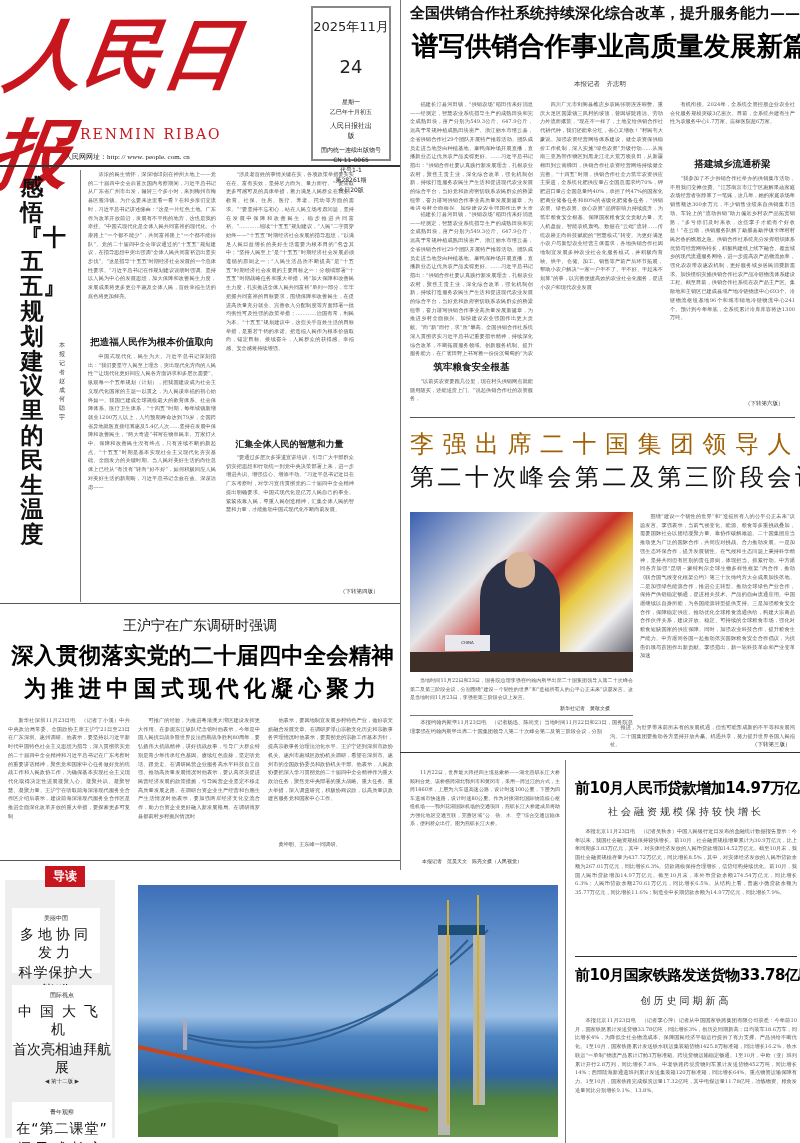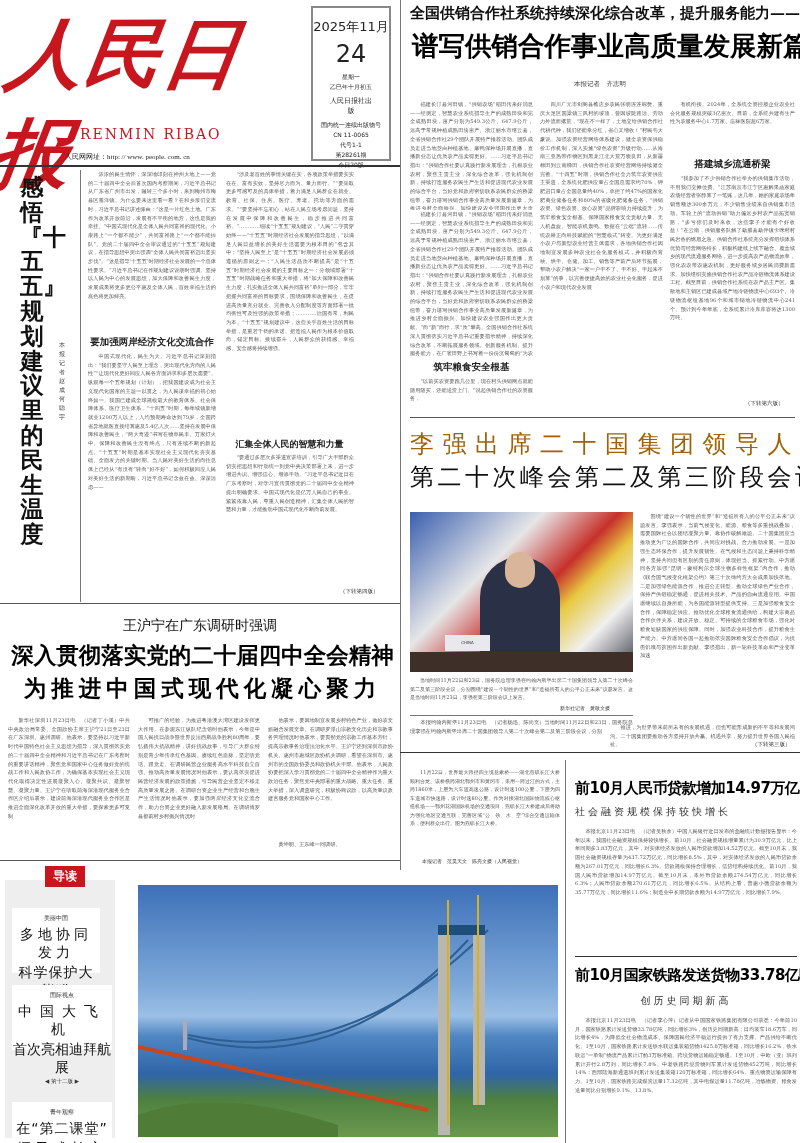--- a/index.html
+++ b/index.html
@@ -3,21 +3,21 @@
 <meta charset="utf-8">
 <style>
 *{box-sizing:border-box;margin:0;padding:0}
 body{width:800px;height:1143px;background:#fff;font-family:"DejaVu Serif",serif;color:#222;position:relative;overflow:hidden}
 .abs{position:absolute}
 .masthead-logo{left:8px;top:4px;width:290px;height:100px;color:#c8161e;font-family:"DejaVu Serif",serif;font-weight:bold;font-size:76px;letter-spacing:2px;font-style:italic;line-height:100px;transform:skew(-8deg)}
 .masthead-en{left:80px;top:126px;color:#c8161e;font-family:"DejaVu Serif",serif;font-size:14px;letter-spacing:2px}
 .masthead-url{left:65px;top:152px;font-size:7px;color:#222;font-family:Liberation Serif, serif}
 .datebox{left:311px;top:6px;width:80px;height:155px;border:2px solid #888;text-align:center;font-family:"DejaVu Sans",sans-serif;padding-top:10px}
 .datebox .ym{font-size:13px}
-.datebox .day{font-size:24px;margin:4px 0}
+.datebox .day{font-size:18px;margin:20px 0}
 .datebox .small{font-size:6px;line-height:10px}
 .datebox .pub{font-size:7px;margin:4px 15px}
 .topline{left:0;top:165px;width:400px;height:2px;background:#333}
 .divv{width:1px;background:#777}
 .txt{font-size:5.2px;line-height:8.7px;color:#555;text-align:justify;overflow:hidden}
 .txt p{text-indent:2em}
 .h-sub{font-weight:bold;text-align:center;font-family:"DejaVu Sans",sans-serif}
 .left-vert{left:20px;top:175px;width:24px;font-family:"DejaVu Sans",sans-serif;font-weight:bold;font-size:23px;line-height:24.8px;color:#111;text-align:center}
 .byline-vert{left:57px;top:340px;width:10px;font-size:6px;line-height:9px;color:#444;text-align:center}
 .gray-panel{background:#eee}
@@ -82,21 +82,21 @@
 
 <div class="abs" style="left:410px;top:417px;width:385px;height:1px;background:#555"></div>
 
 <div class="abs left-vert">感悟『十五五』规划建议里的民生温度</div>
 <div class="abs byline-vert">本报记者　赵成　何聪宇</div>
 <div class="abs divv" style="left:80px;top:170px;height:432px"></div>
 
 <div class="abs txt" style="left:88px;top:170px;width:128px;height:160px">
     <p>浓浓的民生情怀，深深地印刻在神州大地上——党的二十届四中全会后首次国内考察期间，习近平总书记从广东省广州市出发，辗转三个多小时，来到梅州市梅县区雁洋镇。为什么要来这里看一看？在和乡亲们交流时，习近平总书记讲述缘由：“这是一片红色土地。广东作为改革开放前沿，发展有不平衡的地方，这也是我的牵挂。”中国式现代化是全体人民共同富裕的现代化。小康路上“一个都不能少”，共同富裕路上“一个都不能掉队”。党的二十届四中全会审议通过的“十五五”规划建议，在指导思想中突出强调“全体人民共同富裕迈出坚实步伐”。“这是指导‘十五五’时期经济社会发展的一个总体性要求。”习近平总书记在作规划建议说明时强调。坚持以人民为中心的发展思想，加大保障和改善民生力度，发展成果将更多更公平惠及全体人民，百姓幸福生活的底色将更加鲜亮。</p>
   </div>
-<div class="abs h-sub" style="left:86px;top:336px;width:132px;font-size:9.5px;font-weight:bold">要加强两岸经济文化交流合作</div>
+<div class="abs h-sub" style="left:86px;top:336px;width:132px;font-size:9.5px;font-weight:bold">把造福人民作为根本价值取向</div>
 <div class="abs txt" style="left:88px;top:352px;width:128px;height:245px">
     <p>中国式现代化，民生为大。习近平总书记深刻指出：“我们要坚守人民至上理念，突出现代化方向的人民性”“让现代化更好回应人民各方面诉求和多层次需要”。纵观每一个五年规划（计划），把我国建设成为社会主义现代化国家的主题一以贯之，为人民谋幸福的初心始终如一。我国已建成全球规模最大的教育体系、社会保障体系、医疗卫生体系，“十四五”时期，每年城镇新增就业1200万人以上，人均预期寿命达到79岁，全国跨省异地就医直接结算惠及5.4亿人次……坚持在发展中保障和改善民生，“两大奇迹”书写在物阜民丰、万家灯火中。保障和改善民生没有终点，只有连续不断的新起点。“十五五”时期是基本实现社会主义现代化夯实基础、全面发力的关键时期。当人民对美好生活的向往总体上已经从“有没有”转向“好不好”，如何积极回应人民对美好生活的新期盼，习近平总书记念兹在兹、深谋远虑——</p>
   </div>
 
 <div class="abs txt" style="left:225px;top:170px;width:128px;height:265px;left:226px">
     <p>“涉及老百姓的事情关键在实，各项政策举措要实实在在、富有实效，坚持尽力而为、量力而行。”“要采取更多可感可及的具体举措，着力满足人民群众在就业、教育、社保、住房、医疗、养老、托幼等方面的需求。”“要坚持不忘初心，站在人民立场考虑问题，坚持在发展中保障和改善民生，稳步推进共同富裕。”…………细读“十五五”规划建议，“人民”二字贯穿始终——“十五五”时期经济社会发展的指导思想，“以满足人民日益增长的美好生活需要为根本目的”包含其中；“坚持人民至上”是“十五五”时期经济社会发展必须遵循的原则之一；“人民生活品质不断提高”是“十五五”时期经济社会发展的主要目标之一；分领域部署“十五五”时期战略任务和重大举措，将“加大保障和改善民生力度，扎实推进全体人民共同富裕”单列一部分，牢牢把握共同富裕的目标要求，围绕保障和改善民生，在促进高质量充分就业、完善收入分配制度等方面部署一批均衡性可及性强的政策举措；…………治国有常，利民为本。“十五五”规划建议中，这些关乎百姓生活的目标举措，是重若千钧的承诺。把造福人民作为根本价值取向，锚定目标、接续奋斗，人民群众的获得感、幸福感、安全感将持续增强。</p>
   </div>
 <div class="abs h-sub" style="left:222px;top:438px;width:135px;font-size:9px">汇集全体人民的智慧和力量</div>
 <div class="abs txt" style="left:226px;top:453px;width:128px;height:140px">
     <p>“要通过多层次多渠道宣讲培训，引导广大干部群众切实把思想和行动统一到党中央决策部署上来，进一步增进共识、增强信心、增添干劲。”习近平总书记近日在广东考察时，对学习宣传贯彻党的二十届四中全会精神提出明确要求。中国式现代化是亿万人民自己的事业。紧紧依靠人民，尊重人民创造精神，汇集全体人民的智慧和力量，才能推动中国式现代化不断向前发展。</p>
@@ -184,21 +184,21 @@
     <rect x="335" y="40" width="12" height="180" fill="#b8b8b0"></rect>
     <rect x="300" y="40" width="47" height="10" fill="#1d4f7a"></rect>
     <line x1="340" y1="10" x2="340" y2="220" stroke="#d8b020" stroke-width="2"></line>
     <line x1="310" y1="15" x2="310" y2="240" stroke="#d8b020" stroke-width="2"></line>
     <rect x="45" y="135" width="4" height="30" fill="#aab"></rect>
     <path d="M0 230 Q80 200 200 240 L200 252 L0 252Z" fill="#4f7d38"></path>
   </svg>
 </div>
 
 <div class="abs" style="left:575px;top:779px;width:222px;font-size:15px;font-weight:bold;font-family:'DejaVu Sans',sans-serif;color:#000;white-space:nowrap;letter-spacing:-0.5px">前10月人民币贷款增加14.97万亿元</div>
-<div class="abs" style="left:575px;top:805px;width:222px;font-size:10px;color:#333;letter-spacing:3px">社会融资规模保持较快增长</div>
+<div class="abs" style="left:575px;top:805px;width:222px;text-align:center;font-size:10px;color:#333;letter-spacing:3px">社会融资规模保持较快增长</div>
 <div class="abs txt" style="left:575px;top:827px;width:222px;height:110px">
     <p>本报北京11月23日电　（记者吴秋余）中国人民银行近日发布的金融统计数据报告显示：今年以来，我国社会融资规模保持较快增长。前10月，社会融资规模增量累计为30.9万亿元，比上年同期多3.83万亿元，其中，对实体经济发放的人民币贷款增加14.52万亿元。截至10月末，我国社会融资规模存量为437.72万亿元，同比增长8.5%，其中，对实体经济发放的人民币贷款余额为267.01万亿元，同比增长6.3%。贷款规模保持合理增长，信贷结构持续优化。前10月，我国人民币贷款增加14.97万亿元。截至10月末，本外币贷款余额274.54万亿元，同比增长6.3%；人民币贷款余额270.61万亿元，同比增长6.5%。从结构上看，普惠小微贷款余额为35.77万亿元，同比增长11.6%；制造业中长期贷款余额为14.97万亿元，同比增长7.9%。</p>
   </div>
 <div class="abs" style="left:575px;top:956px;width:222px;height:1px;background:#333"></div>
 
 <div class="abs" style="left:575px;top:966px;width:222px;font-size:15px;font-weight:bold;font-family:'DejaVu Sans',sans-serif;color:#000;white-space:nowrap;letter-spacing:-0.5px">前10月国家铁路发送货物33.78亿吨</div>
 <div class="abs" style="left:575px;top:994px;width:222px;text-align:center;font-size:10px;color:#333;letter-spacing:3px">创历史同期新高</div>
 <div class="abs txt" style="left:575px;top:1016px;width:222px;height:124px">
     <p>本报北京11月23日电　（记者李心萍）记者从中国国家铁路集团有限公司获悉：今年前10月，国家铁路累计发送货物33.78亿吨，同比增长3%，创历史同期新高；日均装车18.6万车，同比增长4%，为降低全社会物流成本、保障国民经济平稳运行提供了有力支撑。产品供给不断优化。1至10月，国家铁路累计发送铁水联运集装箱货物1425.8万标准箱，同比增长16.2%，铁水联运“一单制”物流产品累计订舱3万标准箱。跨境货物运输稳定畅通。1至10月，中欧（亚）班列累计开行2.8万列，同比增长7.8%。中老铁路跨境货物列车累计发送货物452万吨，同比增长14%；西部陆海新通道班列累计发送集装箱120万标准箱，同比增长64%。重点物资运输保障有力。1至10月，国家铁路完成煤炭运量17.32亿吨，其中电煤运量11.78亿吨，冶炼物资、粮食发送量同比分别增长9.1%、13.8%。</p>
   </div>

